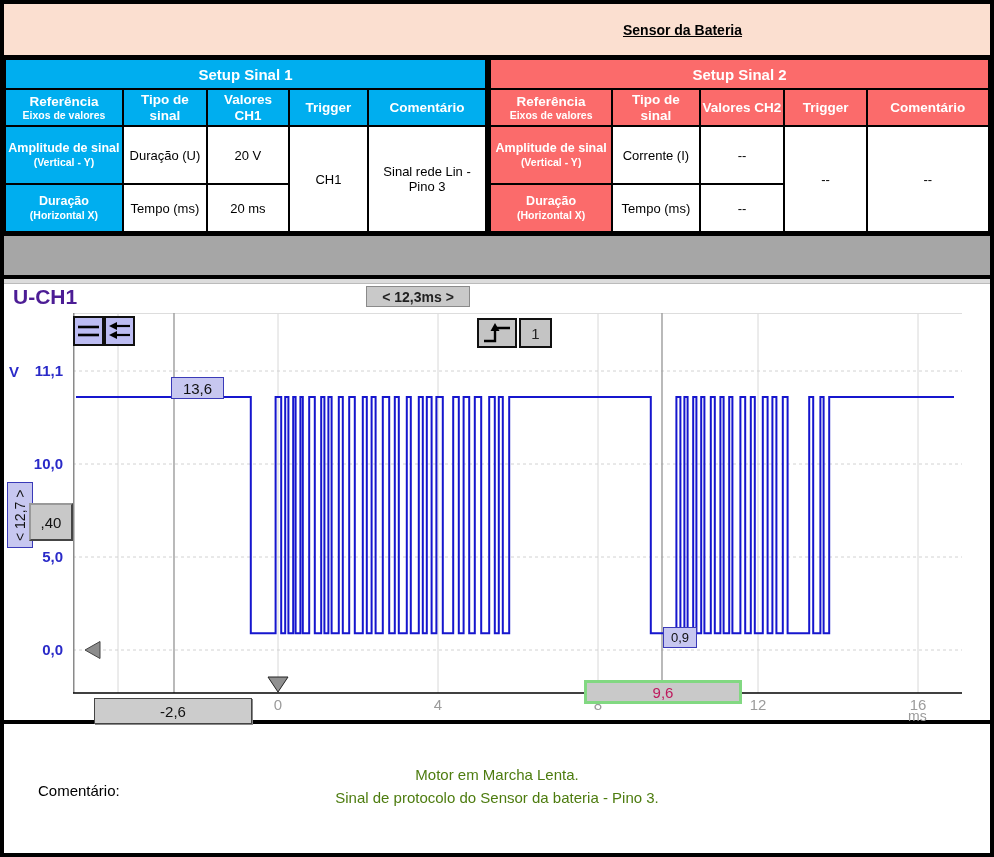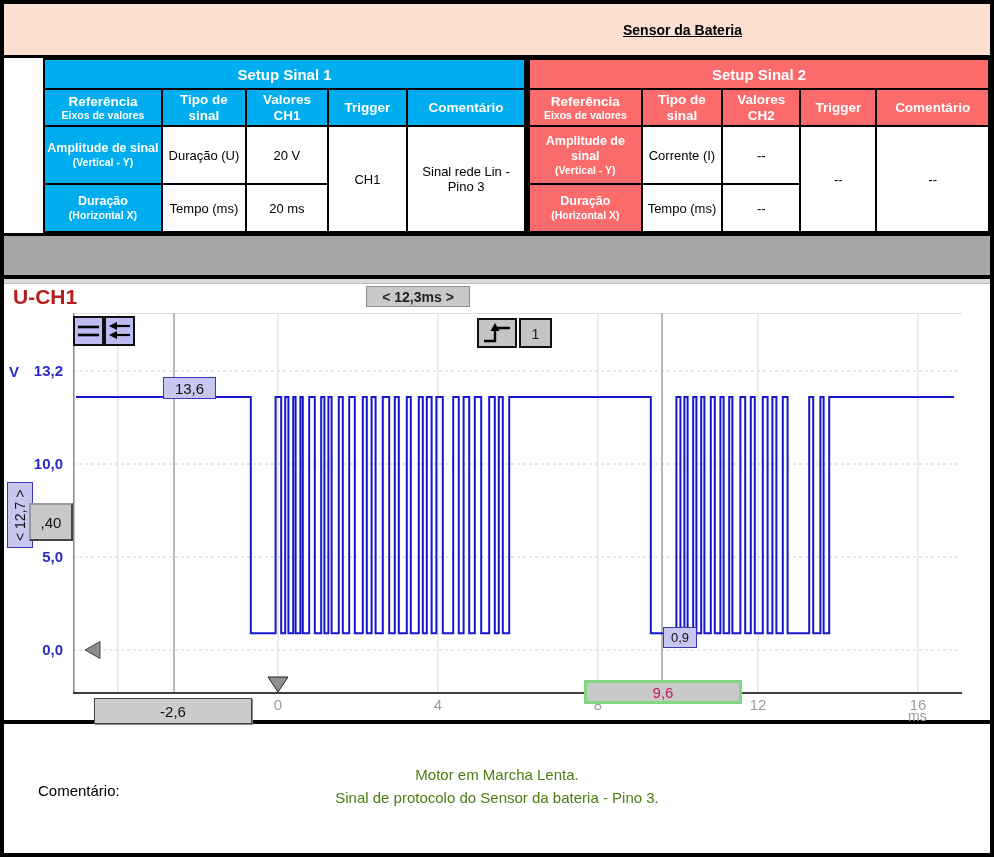--- a/index.html
+++ b/index.html
@@ -9,41 +9,41 @@
   
   .top-row{display:flex;height:54px;border-bottom:3px solid #000;}
   .top-cell{display:flex;align-items:center;justify-content:center;font-weight:bold;font-size:15px;color:#000;}
   .cell-blank{width:371px;background:#FBDFD0;}
   .cell-orange{width:320px;background:#FFC20E;border-left:4px solid #000;border-right:4px solid #000;}
   .cell-title{flex:1;background:#FBDFD0;font-size:14px;text-decoration:underline;}
 
   
   .tables-row{display:flex;height:175px;}
   .tables-row .tbl-wrap{height:175px;}
-  .tbl-wrap.t1{width:483px;margin-left:39px;}
+  .tbl-wrap.t1{width:483px;}
   .tbl-wrap.t2{flex:1;border-left:2px solid #000;}
   table.setup{width:100%;height:175px;border-collapse:collapse;table-layout:fixed;}
   table.setup td,table.setup th{border:2px solid #000;text-align:center;vertical-align:middle;padding:1px 2px;overflow:hidden;}
   table.setup .title-row th{height:30px;color:#fff;font-size:15px;font-weight:bold;}
   table.setup .hdr th{height:37px;color:#fff;font-size:13.5px;font-weight:bold;line-height:1.15;}
   table.setup .hdr .sub{display:block;font-size:10.5px;font-weight:bold;}
   table.setup td{background:#fff;font-size:13px;color:#000;}
   table.setup td.rowhead{color:#fff;font-weight:bold;font-size:12.5px;line-height:1.2;}
   table.setup td.rowhead .sub{display:block;font-size:10.5px;}
   .t1 .clr{background:#00AEEF;}
   .t2 .clr{background:#FB6B6B;}
   .r1{height:58px;} .r2{height:48px;}
 
   
   .gray-band{height:46px;background:#A6A6A6;border-top:3px solid #000;border-bottom:4px solid #000;}
   .lite-strip{height:5px;background:#DCDCDC;border-bottom:1px solid #bbb;}
 
   
   .scope{position:relative;width:100%;height:440px;background:#fff;border-bottom:4px solid #000;}
-  .ch-label{position:absolute;left:9px;top:1px;font-size:21px;font-weight:bold;color:#b91c1c;z-index:3;}
+  .ch-label{position:absolute;left:9px;top:1px;font-size:21px;font-weight:bold;color:#4c1d95;z-index:3;}
   .delta-box{position:absolute;left:362px;top:2px;width:104px;height:21px;background:#C9C9C9;border:1px solid #8a8a8a;
     display:flex;align-items:center;justify-content:center;font-size:14px;font-weight:bold;color:#222;z-index:3;}
   .plot-svg{position:absolute;left:69px;top:29px;z-index:1;}
   .ytick{position:absolute;left:21px;width:38px;text-align:right;font-size:15px;font-weight:bold;color:#2A2AC8;z-index:2;}
   .yunit{position:absolute;left:5px;top:79px;font-size:15px;font-weight:bold;color:#2A2AC8;z-index:2;}
   .xtick{position:absolute;width:26px;text-align:center;font-size:15px;color:#9B9B9B;z-index:1;}
   .xunit{position:absolute;left:904px;top:424px;font-size:14px;color:#9B9B9B;z-index:1;}
   .lav-box{position:absolute;background:#C7C7F0;border:1px solid #3A3AB8;color:#101010;
     display:flex;align-items:center;justify-content:center;font-size:15px;z-index:4;}
   .vbox{writing-mode:vertical-rl;transform:rotate(180deg);font-size:14px;}
@@ -194,36 +194,36 @@
         <line x1="101" y1="0" x2="101" y2="380" stroke="#9C9C9C" stroke-width="1.4"></line>
         <line x1="589" y1="0" x2="589" y2="380" stroke="#9C9C9C" stroke-width="1.4"></line>
         <line x1="0" y1="380" x2="889" y2="380" stroke="#000" stroke-width="1.6"></line>
         <path d="M3.0,84.03999999999999 L177.8,84.03999999999999 L177.8,320.26 L202.6,320.26 L202.6,84.03999999999999 L208.2,84.03999999999999 L208.2,320.26 L212.2,320.26 L212.2,84.03999999999999 L215.4,84.03999999999999 L215.4,320.26 L220.2,320.26 L220.2,84.03999999999999 L222.6,84.03999999999999 L222.6,320.26 L227.4,320.26 L227.4,84.03999999999999 L229.8,84.03999999999999 L229.8,320.26 L236.2,320.26 L236.2,84.03999999999999 L241.8,84.03999999999999 L241.8,320.26 L248.2,320.26 L248.2,84.03999999999999 L251.4,84.03999999999999 L251.4,320.26 L255.4,320.26 L255.4,84.03999999999999 L258.6,84.03999999999999 L258.6,320.26 L265.8,320.26 L265.8,84.03999999999999 L269.8,84.03999999999999 L269.8,320.26 L276.2,320.26 L276.2,84.03999999999999 L281.8,84.03999999999999 L281.8,320.26 L289.8,320.26 L289.8,84.03999999999999 L293.8,84.03999999999999 L293.8,320.26 L298.6,320.26 L298.6,84.03999999999999 L302.6,84.03999999999999 L302.6,320.26 L309.8,320.26 L309.8,84.03999999999999 L316.2,84.03999999999999 L316.2,320.26 L321.8,320.26 L321.8,84.03999999999999 L325.8,84.03999999999999 L325.8,320.26 L333.8,320.26 L333.8,84.03999999999999 L337.8,84.03999999999999 L337.8,320.26 L345.8,320.26 L345.8,84.03999999999999 L349.8,84.03999999999999 L349.8,320.26 L353.8,320.26 L353.8,84.03999999999999 L358.6,84.03999999999999 L358.6,320.26 L363.4,320.26 L363.4,84.03999999999999 L369.8,84.03999999999999 L369.8,320.26 L380.2,320.26 L380.2,84.03999999999999 L385.8,84.03999999999999 L385.8,320.26 L390.6,320.26 L390.6,84.03999999999999 L396.2,84.03999999999999 L396.2,320.26 L401.8,320.26 L401.8,84.03999999999999 L408.2,84.03999999999999 L408.2,320.26 L416.2,320.26 L416.2,84.03999999999999 L421.8,84.03999999999999 L421.8,320.26 L425.8,320.26 L425.8,84.03999999999999 L429.8,84.03999999999999 L429.8,320.26 L436.2,320.26 L436.2,84.03999999999999 L577.8,84.03999999999999 L577.8,320.26 L603.4,320.26 L603.4,84.03999999999999 L607.4,84.03999999999999 L607.4,320.26 L611.4,320.26 L611.4,84.03999999999999 L614.6,84.03999999999999 L614.6,320.26 L620.2,320.26 L620.2,84.03999999999999 L623.4,84.03999999999999 L623.4,320.26 L628.2,320.26 L628.2,84.03999999999999 L631.4,84.03999999999999 L631.4,320.26 L637.8,320.26 L637.8,84.03999999999999 L641.8,84.03999999999999 L641.8,320.26 L647.4,320.26 L647.4,84.03999999999999 L650.6,84.03999999999999 L650.6,320.26 L656.2,320.26 L656.2,84.03999999999999 L659.4,84.03999999999999 L659.4,320.26 L667.4,320.26 L667.4,84.03999999999999 L672.2,84.03999999999999 L672.2,320.26 L677.8,320.26 L677.8,84.03999999999999 L681.8,84.03999999999999 L681.8,320.26 L689.8,320.26 L689.8,84.03999999999999 L694.6,84.03999999999999 L694.6,320.26 L699.4,320.26 L699.4,84.03999999999999 L703.4,84.03999999999999 L703.4,320.26 L709.8,320.26 L709.8,84.03999999999999 L714.6,84.03999999999999 L714.6,320.26 L736.2,320.26 L736.2,84.03999999999999 L740.2,84.03999999999999 L740.2,320.26 L747.4,320.26 L747.4,84.03999999999999 L750.6,84.03999999999999 L750.6,320.26 L756.2,320.26 L756.2,84.03999999999999 L881.0,84.03999999999999" fill="none" stroke="#1616CE" stroke-width="2"></path>
         <polygon points="27,328.5 27,345.5 12,337" fill="#8C8C8C" stroke="#444"></polygon>
         <polygon points="195,364 215,364 205,379" fill="#909090" stroke="#222"></polygon>
       </svg>
 
     <div class="yunit">V</div>
     <div id="ylabels">
-        <span class="ytick" style="top: 78px;">13,2</span>
+        <span class="ytick" style="top: 78px;">11,1</span>
         <span class="ytick" style="top: 171px;">10,0</span>
         <span class="ytick" style="top: 264px;">5,0</span>
         <span class="ytick" style="top: 357px;">0,0</span>
       </div>
     <div id="xlabels">
         <span class="xtick" style="left: 101px; top: 412px;">-4</span>
         <span class="xtick" style="left: 261px; top: 412px;">0</span>
         <span class="xtick" style="left: 421px; top: 412px;">4</span>
         <span class="xtick" style="left: 581px; top: 412px;">8</span>
         <span class="xtick" style="left: 741px; top: 412px;">12</span>
         <span class="xtick" style="left: 901px; top: 412px;">16</span>
       </div>
     <div class="xunit">ms</div>
 
-    <div class="lav-box" style="left:159px;top:93px;width:53px;height:22px;">13,6</div>
+    <div class="lav-box" style="left:167px;top:93px;width:53px;height:22px;">13,6</div>
     <div class="lav-box" style="left:659px;top:328px;width:34px;height:21px;font-size:13px;margin-top:15px;">0,9</div>
     <div class="lav-box vbox" style="left:3px;top:198px;width:26px;height:66px;">&lt; 12,7 &gt;</div>
     <div class="handle-box">,40</div>
     <div class="c2-box">9,6</div>
     <div class="c1-box">-2,6</div>
   </div>
 
   <div class="comment">
     <div class="comment-label">Comentário:</div>
     <div class="comment-body">

